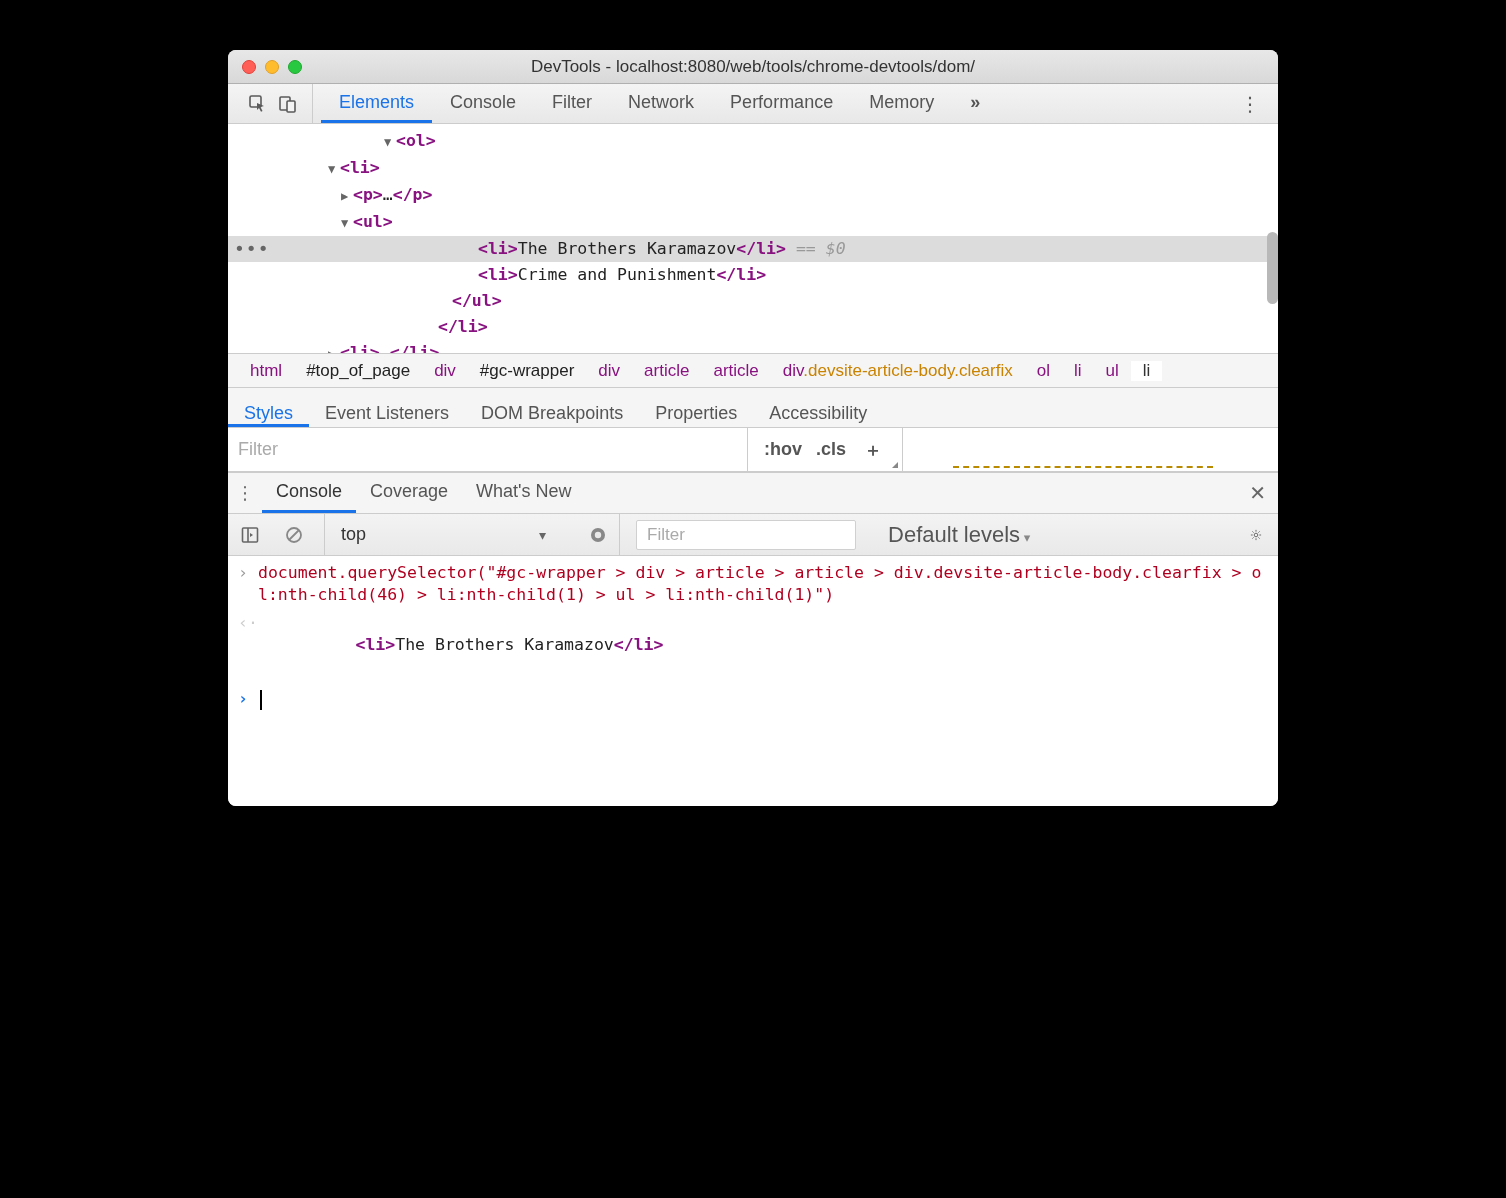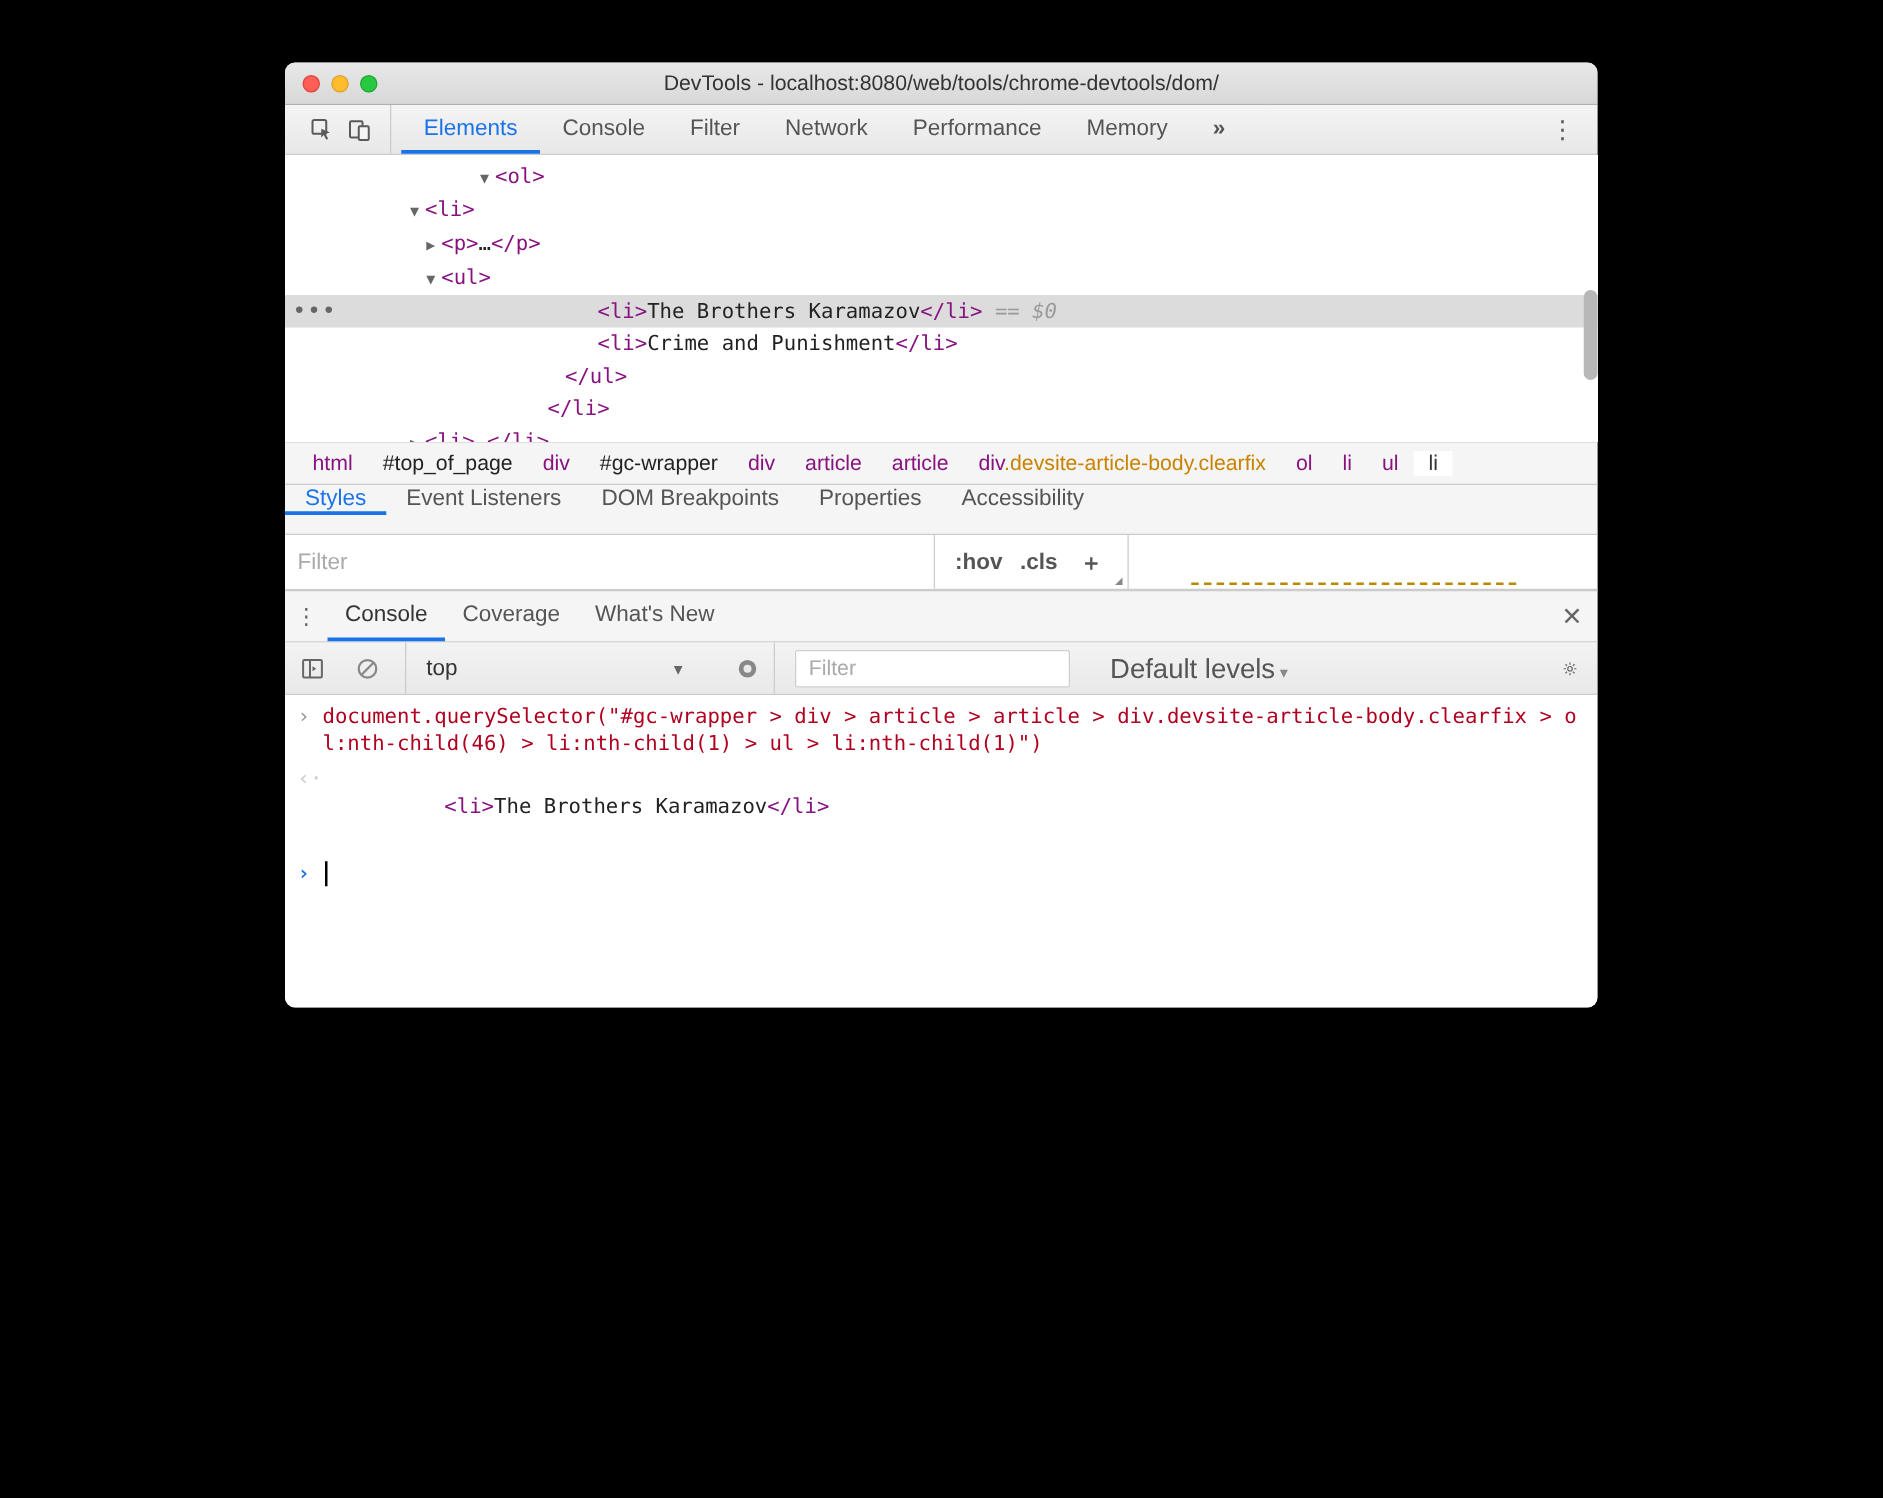--- a/index.html
+++ b/index.html
@@ -81,21 +81,21 @@
     font-size: 16.5px;
     line-height: 26px;
     padding: 4px 0;
     white-space: pre;
   }
   .indent0 { padding-left: 156px; }
   .indent1 { padding-left: 100px; }
   .indent2 { padding-left: 113px; }
   .indent3b { padding-left: 212px; }
   .indent4 { padding-left: 238px; }
-  .tag { color:#881280; }
+  .tag { color:#881280;font-weight:bold; }
   .txt { color:#222; }
   .faded { color:#999; font-style: italic; }
   .arrow { color:#666; display:inline-block; width:12px; font-size:12px;}
   .selected-row {
     background:#dcdcdc;
     position:relative;
   }
   .selected-row .dots {
     position:absolute;
     left:6px;
@@ -129,21 +129,21 @@
     white-space:nowrap;
   }
   .crumb.elid { color:#222;}
   .crumb.last { background:#fff; color:#333;}
   
   .subtabs {
     height:40px;
     background:#f5f5f5;
     border-bottom:1px solid #ccc;
     display:flex;
-    align-items:flex-start;
+    align-items:flex-end;
   }
   .subtab {
     padding:0 16px;
     display:flex;
     align-items:center;
     font-size:18px;
     color:#555;
     cursor:pointer;
     border-bottom:3px solid transparent;
   }

